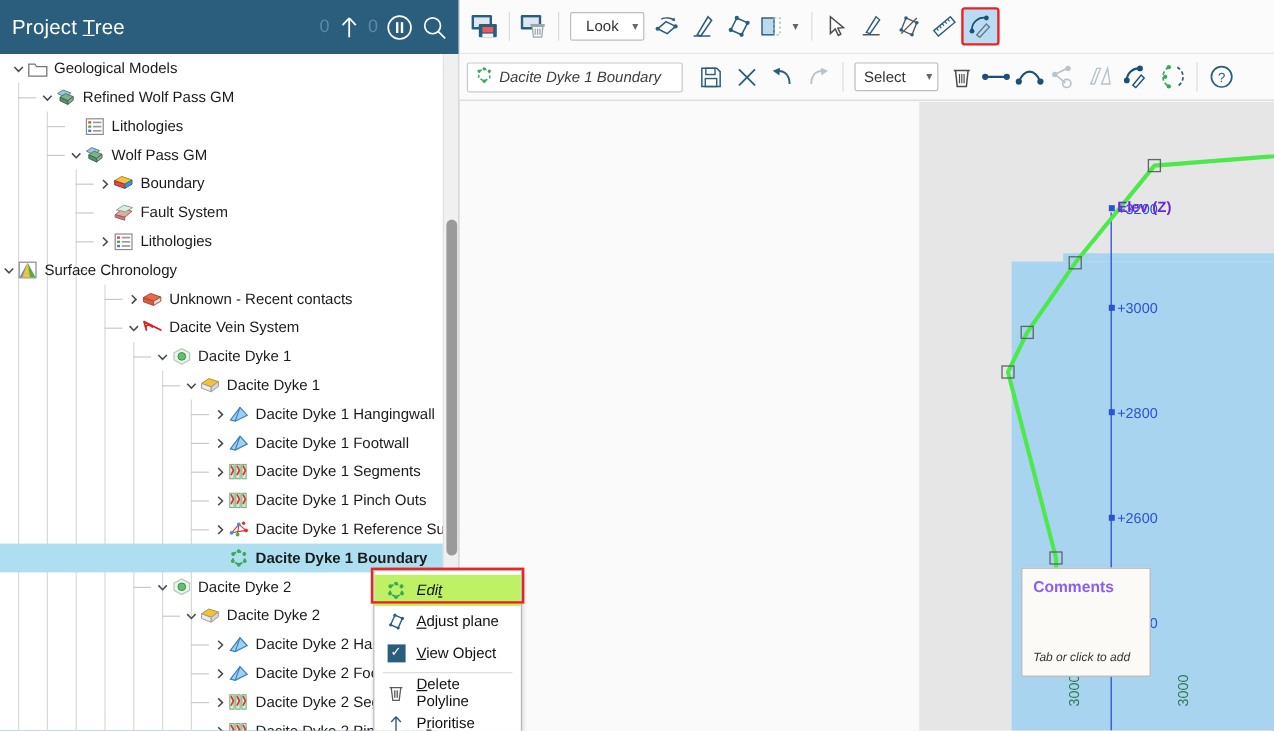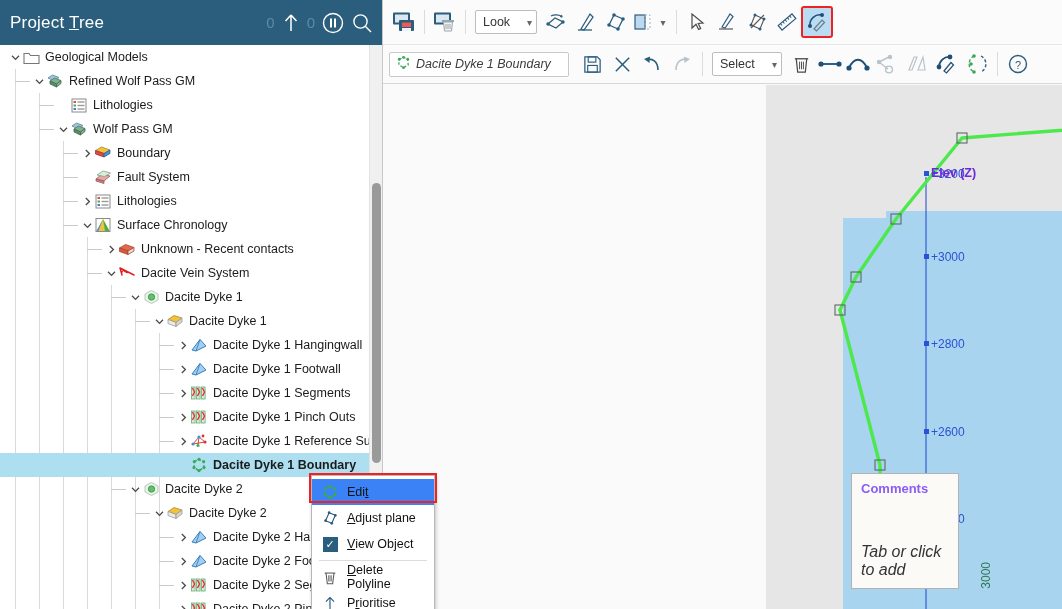--- a/index.html
+++ b/index.html
@@ -71,31 +71,31 @@
   .axlbl .sq{display:inline-block;width:5px;height:5px;background:#2a52d4;margin-right:2px;vertical-align:2px;}
   .botlbl{position:absolute;font-size:12px;color:#2f7a52;white-space:nowrap;
     writing-mode:vertical-rl;transform:rotate(180deg);transform-origin:center;}
   #elevz{position:absolute;font-size:12.5px;color:#6d28d9;font-weight:bold;white-space:nowrap;}
 
   #comments-box{
     position:absolute;left:85px;top:388px;width:108px;
     background:#fbfaf7;border:1px solid #b3b3b3;padding:7px 9px 9px 9px;box-sizing:border-box;
   }
   #comments-title{font-size:13px;font-weight:bold;color:#8b5cf6;margin-bottom:3px;}
-  #comments-sub{font-size:16px;font-style:italic;color:#333;margin-top:47px;}
+  #comments-sub{font-size:10px;font-style:italic;color:#333;margin-top:47px;}
 
   
   #ctxmenu{
     position:absolute;left:311px;top:475px;width:124px;
     background:#fff;border:1px solid #b8b8b8;box-shadow:1px 2px 4px rgba(0,0,0,.22);
     z-index:40;padding:3px 0 0 0;box-sizing:border-box;
   }
   .mi{height:26px;display:flex;align-items:center;padding:0 8px;box-sizing:border-box;font-size:12.5px;color:#111;}
   .mi .mico{width:20px;height:18px;display:inline-flex;align-items:center;justify-content:center;margin-right:7px;flex:0 0 auto;}
-  .mi.hl{background:#3b82f6;}
+  .mi.hl{background:#bef264;font-style:italic;}
   #mi-edit-wrap{position:absolute;left:309px;top:473px;width:128px;height:30px;border:2px solid #ee2222;box-sizing:border-box;z-index:41;pointer-events:none;}
   .msep{height:1px;background:#dcdcdc;margin:3px 7px;}
   .mi u{text-decoration:underline;}
   .chkbox{width:15px;height:15px;background:#2b5d7d;display:inline-flex;align-items:center;justify-content:center;color:#fff;font-size:11px;line-height:1;}
 </style>
 </head>
 <body>
 
 <div id="app">
 
@@ -260,21 +260,21 @@
                 <rect x="2.5" y="3" width="2.5" height="2" fill="#e04b4b"></rect>
                 <rect x="2.5" y="6.5" width="2.5" height="2" fill="#4bb04b"></rect>
                 <rect x="2.5" y="10" width="2.5" height="2" fill="#4b7bd0"></rect>
                 <rect x="6.5" y="3.3" width="7" height="1.4" fill="#9a9a9a"></rect>
                 <rect x="6.5" y="6.8" width="7" height="1.4" fill="#9a9a9a"></rect>
                 <rect x="6.5" y="10.3" width="7" height="1.4" fill="#9a9a9a"></rect>
               </svg>
             </span>
             <span class="lbl">Lithologies</span>
           </div>
-          <div class="row" style="padding-left: 80px;">
+          <div class="row" style="">
             <span class="chev">
               <svg width="11" height="11" viewBox="0 0 11 11">
                 <path d="M2 3.8 L5.5 7.4 L9 3.8" fill="none" stroke="#4a4a4a" stroke-width="1.3"></path>
               </svg>
             </span>
             <span class="ico">
               <svg width="17" height="16" viewBox="0 0 17 16">
                 <rect x="1" y="1.5" width="14" height="13" fill="#fff" stroke="#8a8a8a" stroke-width="1"></rect>
                 <path d="M1.5 14 L8 2 L14.5 14z" fill="#f2c13d"></path>
                 <path d="M1.5 14 L8 2 L3.5 14z" fill="#4b8fd0"></path>
@@ -556,21 +556,21 @@
         <svg width="24" height="22" viewBox="0 0 24 22">
           <rect x="1" y="1.5" width="17" height="12" rx="1" fill="#2b5d7d"></rect>
           <rect x="3" y="3.5" width="13" height="8" fill="#dbe8f2"></rect>
           <path d="M9 9 h12 v2 h-12z" fill="#9aa6ad"></path>
           <path d="M10.5 11 h9 l-1 9 h-7z" fill="#f2f2f2" stroke="#9aa6ad" stroke-width="1"></path>
           <path d="M13 13 v5 M15 13 v5 M17 13 v5" stroke="#9aa6ad" stroke-width="1"></path>
         </svg>
       </div>
       <div class="tsep"></div>
 
-      <div class="combo" style="min-width:62px;">
+      <div class="combo" style="min-width:62px;text-align:center;">
         <span class="cv">Look</span>
         <span class="cc">▾</span>
       </div>
 
       <div class="tbtn">
         <svg width="24" height="22" viewBox="0 0 24 22">
           <path d="M4 13 L11 7 L19 11 L12 17 Z" fill="none" stroke="#2b5d7d" stroke-width="1.3"></path>
           <circle cx="4" cy="13" r="1.7" fill="#2b5d7d"></circle>
             <circle cx="19" cy="11" r="1.7" fill="#2b5d7d"></circle>
           <path d="M7 5 a7 4 0 0 1 11 1" fill="none" stroke="#2b5d7d" stroke-width="1.2"></path>

